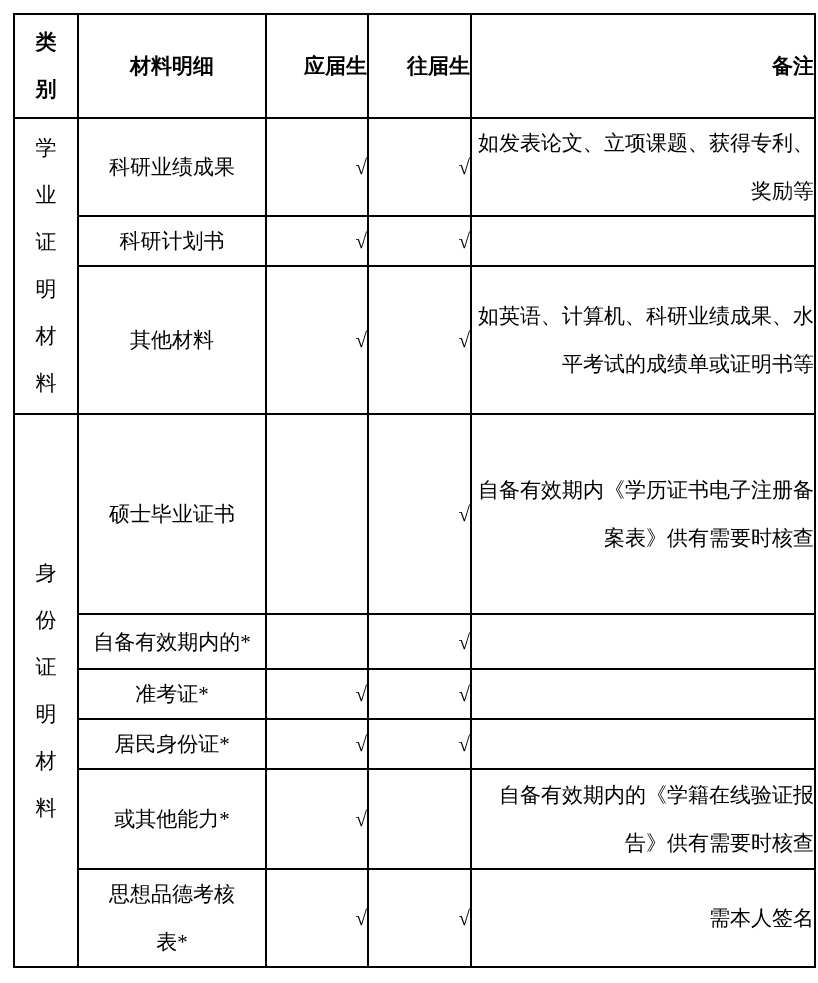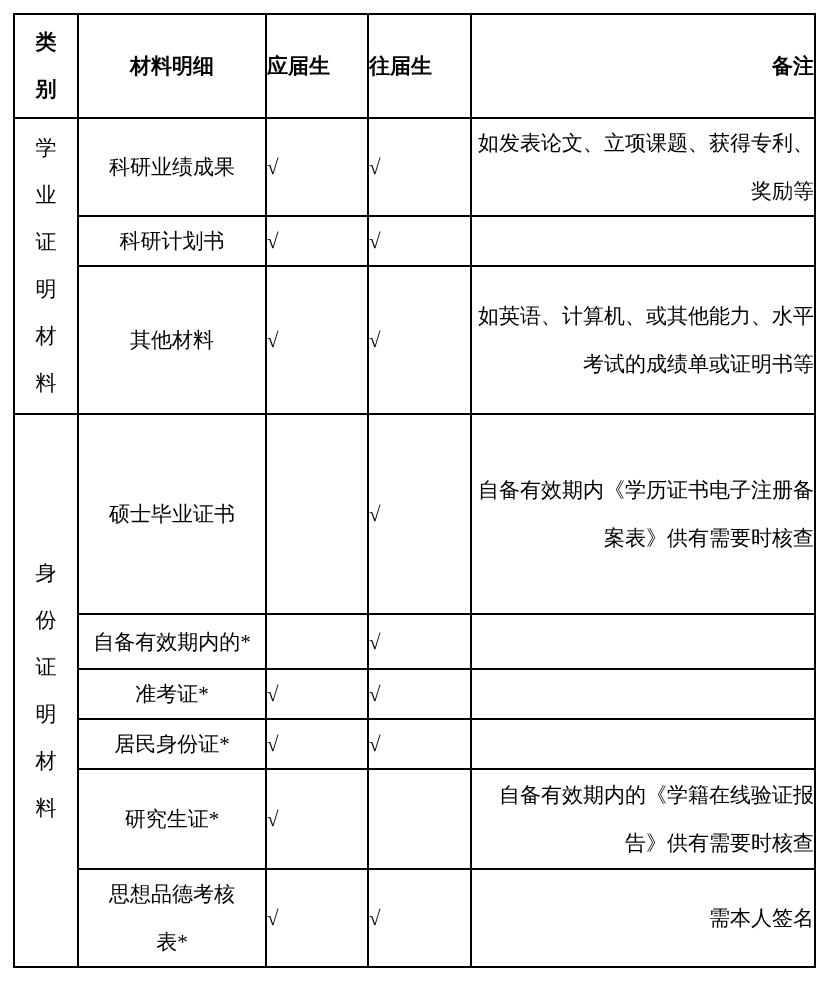--- a/index.html
+++ b/index.html
@@ -47,21 +47,21 @@
   .col-detail {
     width: 186px;
     text-align: center;
     padding-left: 12px;
     padding-right: 4px;
     white-space: pre-line;
     line-height: 48px;
   }
   .col-check {
     width: 100px;
-    text-align: left;
+    text-align: right;
     line-height: 48px;
     font-size: 22px;
   }
   .col-check-b {
     width: 101px;
   }
   .col-remark {
     width: 342px;
     text-align: right;
     padding-left: 8px;
@@ -114,21 +114,21 @@
     <tr class="row-h54">
       <td class="col-detail">科研计划书</td>
       <td class="col-check">√</td>
       <td class="col-check col-check-b">√</td>
       <td class="col-remark"></td>
     </tr>
     <tr class="row-h148">
       <td class="col-detail">其他材料</td>
       <td class="col-check">√</td>
       <td class="col-check col-check-b">√</td>
-      <td class="col-remark">如英语、计算机、或其他能力、水平考试的成绩单或证明书等</td>
+      <td class="col-remark">如英语、计算机、科研业绩成果、水平考试的成绩单或证明书等</td>
     </tr>
 
     <tr class="row-h200">
       <td class="col-cat" rowspan="6">身
 份
 证
 明
 材
 料</td>
       <td class="col-detail">硕士毕业证书</td>
@@ -148,21 +148,21 @@
       <td class="col-check col-check-b">√</td>
       <td class="col-remark"></td>
     </tr>
     <tr class="row-h53">
       <td class="col-detail">居民身份证*</td>
       <td class="col-check">√</td>
       <td class="col-check col-check-b">√</td>
       <td class="col-remark"></td>
     </tr>
     <tr class="row-h100">
-      <td class="col-detail">研究生证*</td>
+      <td class="col-detail">或其他能力*</td>
       <td class="col-check">√</td>
       <td class="col-check col-check-b"></td>
       <td class="col-remark">自备有效期内的《学籍在线验证报告》供有需要时核查</td>
     </tr>
     <tr class="row-h102">
       <td class="col-detail">思想品德考核
 表*</td>
       <td class="col-check">√</td>
       <td class="col-check col-check-b">√</td>
       <td class="col-remark">需本人签名</td>

